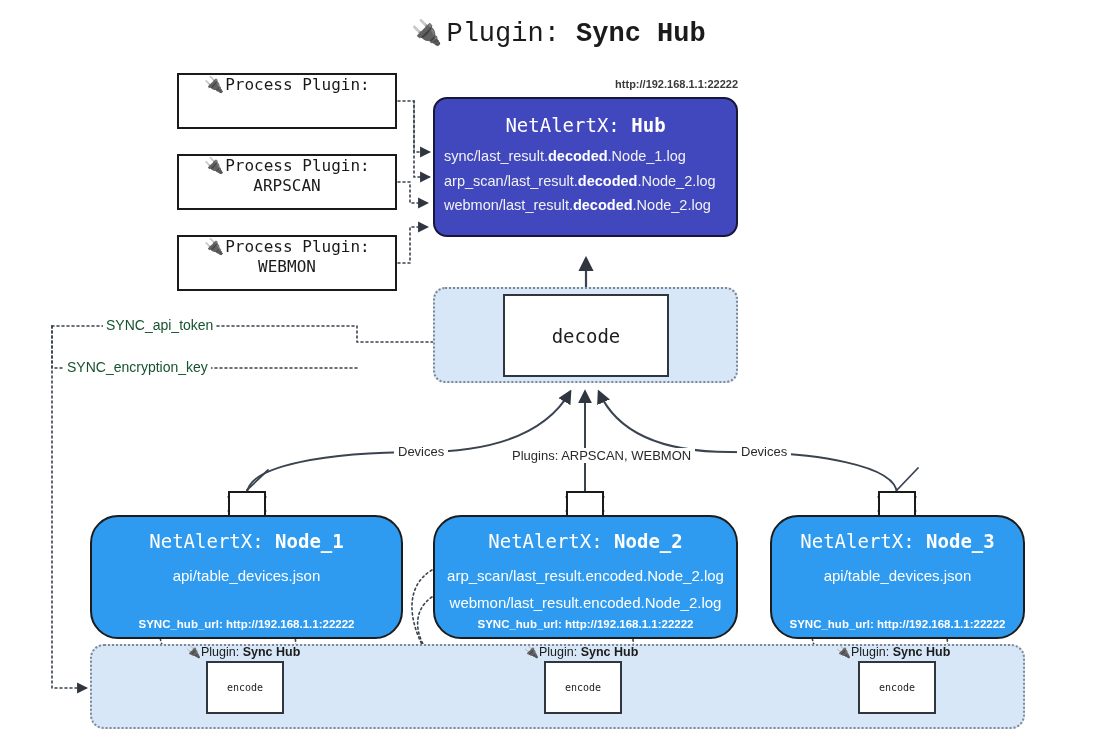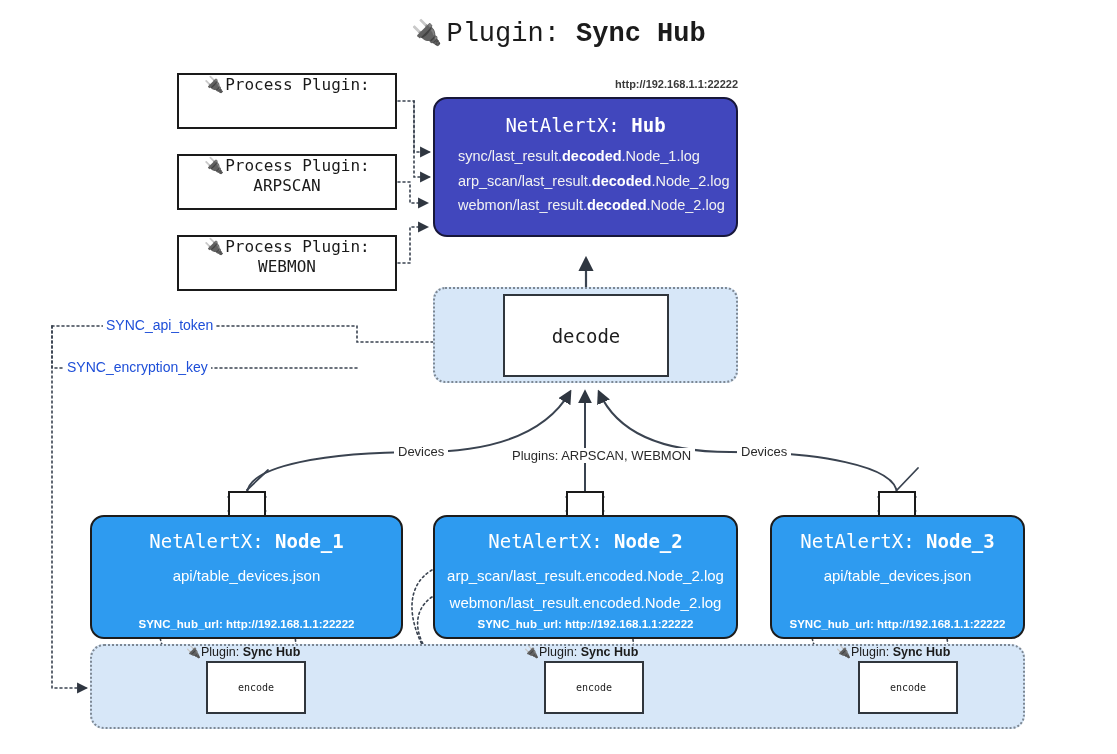--- a/index.html
+++ b/index.html
@@ -69,21 +69,21 @@
   .hub-title {
     text-align: center;
     font-family: "DejaVu Sans Mono", "Liberation Mono", monospace;
     font-size: 19px;
     margin-top: 15px;
     white-space: nowrap;
   }
   .hub-title .b { font-weight: bold; }
   .hub-lines {
     margin-top: 8px;
-    padding-left: 23px;
+    padding-left: 9px;
   }
   .hub-line {
     font-size: 14.5px;
     line-height: 24.6px;
     white-space: nowrap;
     color: #f2f2f2;
   }
   .hub-line b { color: #ffffff; }
   .hub-url {
     position: absolute;
@@ -118,32 +118,32 @@
     justify-content: center;
     font-family: "DejaVu Sans Mono", "Liberation Mono", monospace;
     font-size: 19px;
     color: #1d1d1d;
   }
 
   
   .token-label {
     position: absolute;
     font-size: 14px;
-    color: #1d4ed8;
+    color: #14532d;
     background: #ffffff;
     padding: 0 3px;
     white-space: nowrap;
   }
 
   
   .node {
     position: absolute;
     background: #2e9bf0;
     border: 2px solid #1c1c1c;
-    border-radius: 14px;
+    border-radius: 28px;
     box-sizing: border-box;
     color: #ffffff;
     height: 124px;
   }
   .node-title {
     text-align: center;
     font-family: "DejaVu Sans Mono", "Liberation Mono", monospace;
     font-size: 19px;
     margin-top: 13px;
     white-space: nowrap;
@@ -181,21 +181,21 @@
     position: absolute;
     left: 90px; top: 644px;
     width: 935px; height: 85px;
     background: #d7e7f8;
     border: 2px dotted #7d8894;
     border-radius: 14px;
     box-sizing: border-box;
   }
   .encode-box {
     position: absolute;
-    width: 100px; height: 53px;
+    width: 78px; height: 53px;
     background: #ffffff;
     border: 2px solid #30363d;
     box-sizing: border-box;
     display: flex;
     align-items: center;
     justify-content: center;
     font-family: "DejaVu Sans Mono", "Liberation Mono", monospace;
     font-size: 10px;
     color: #1d1d1d;
   }

